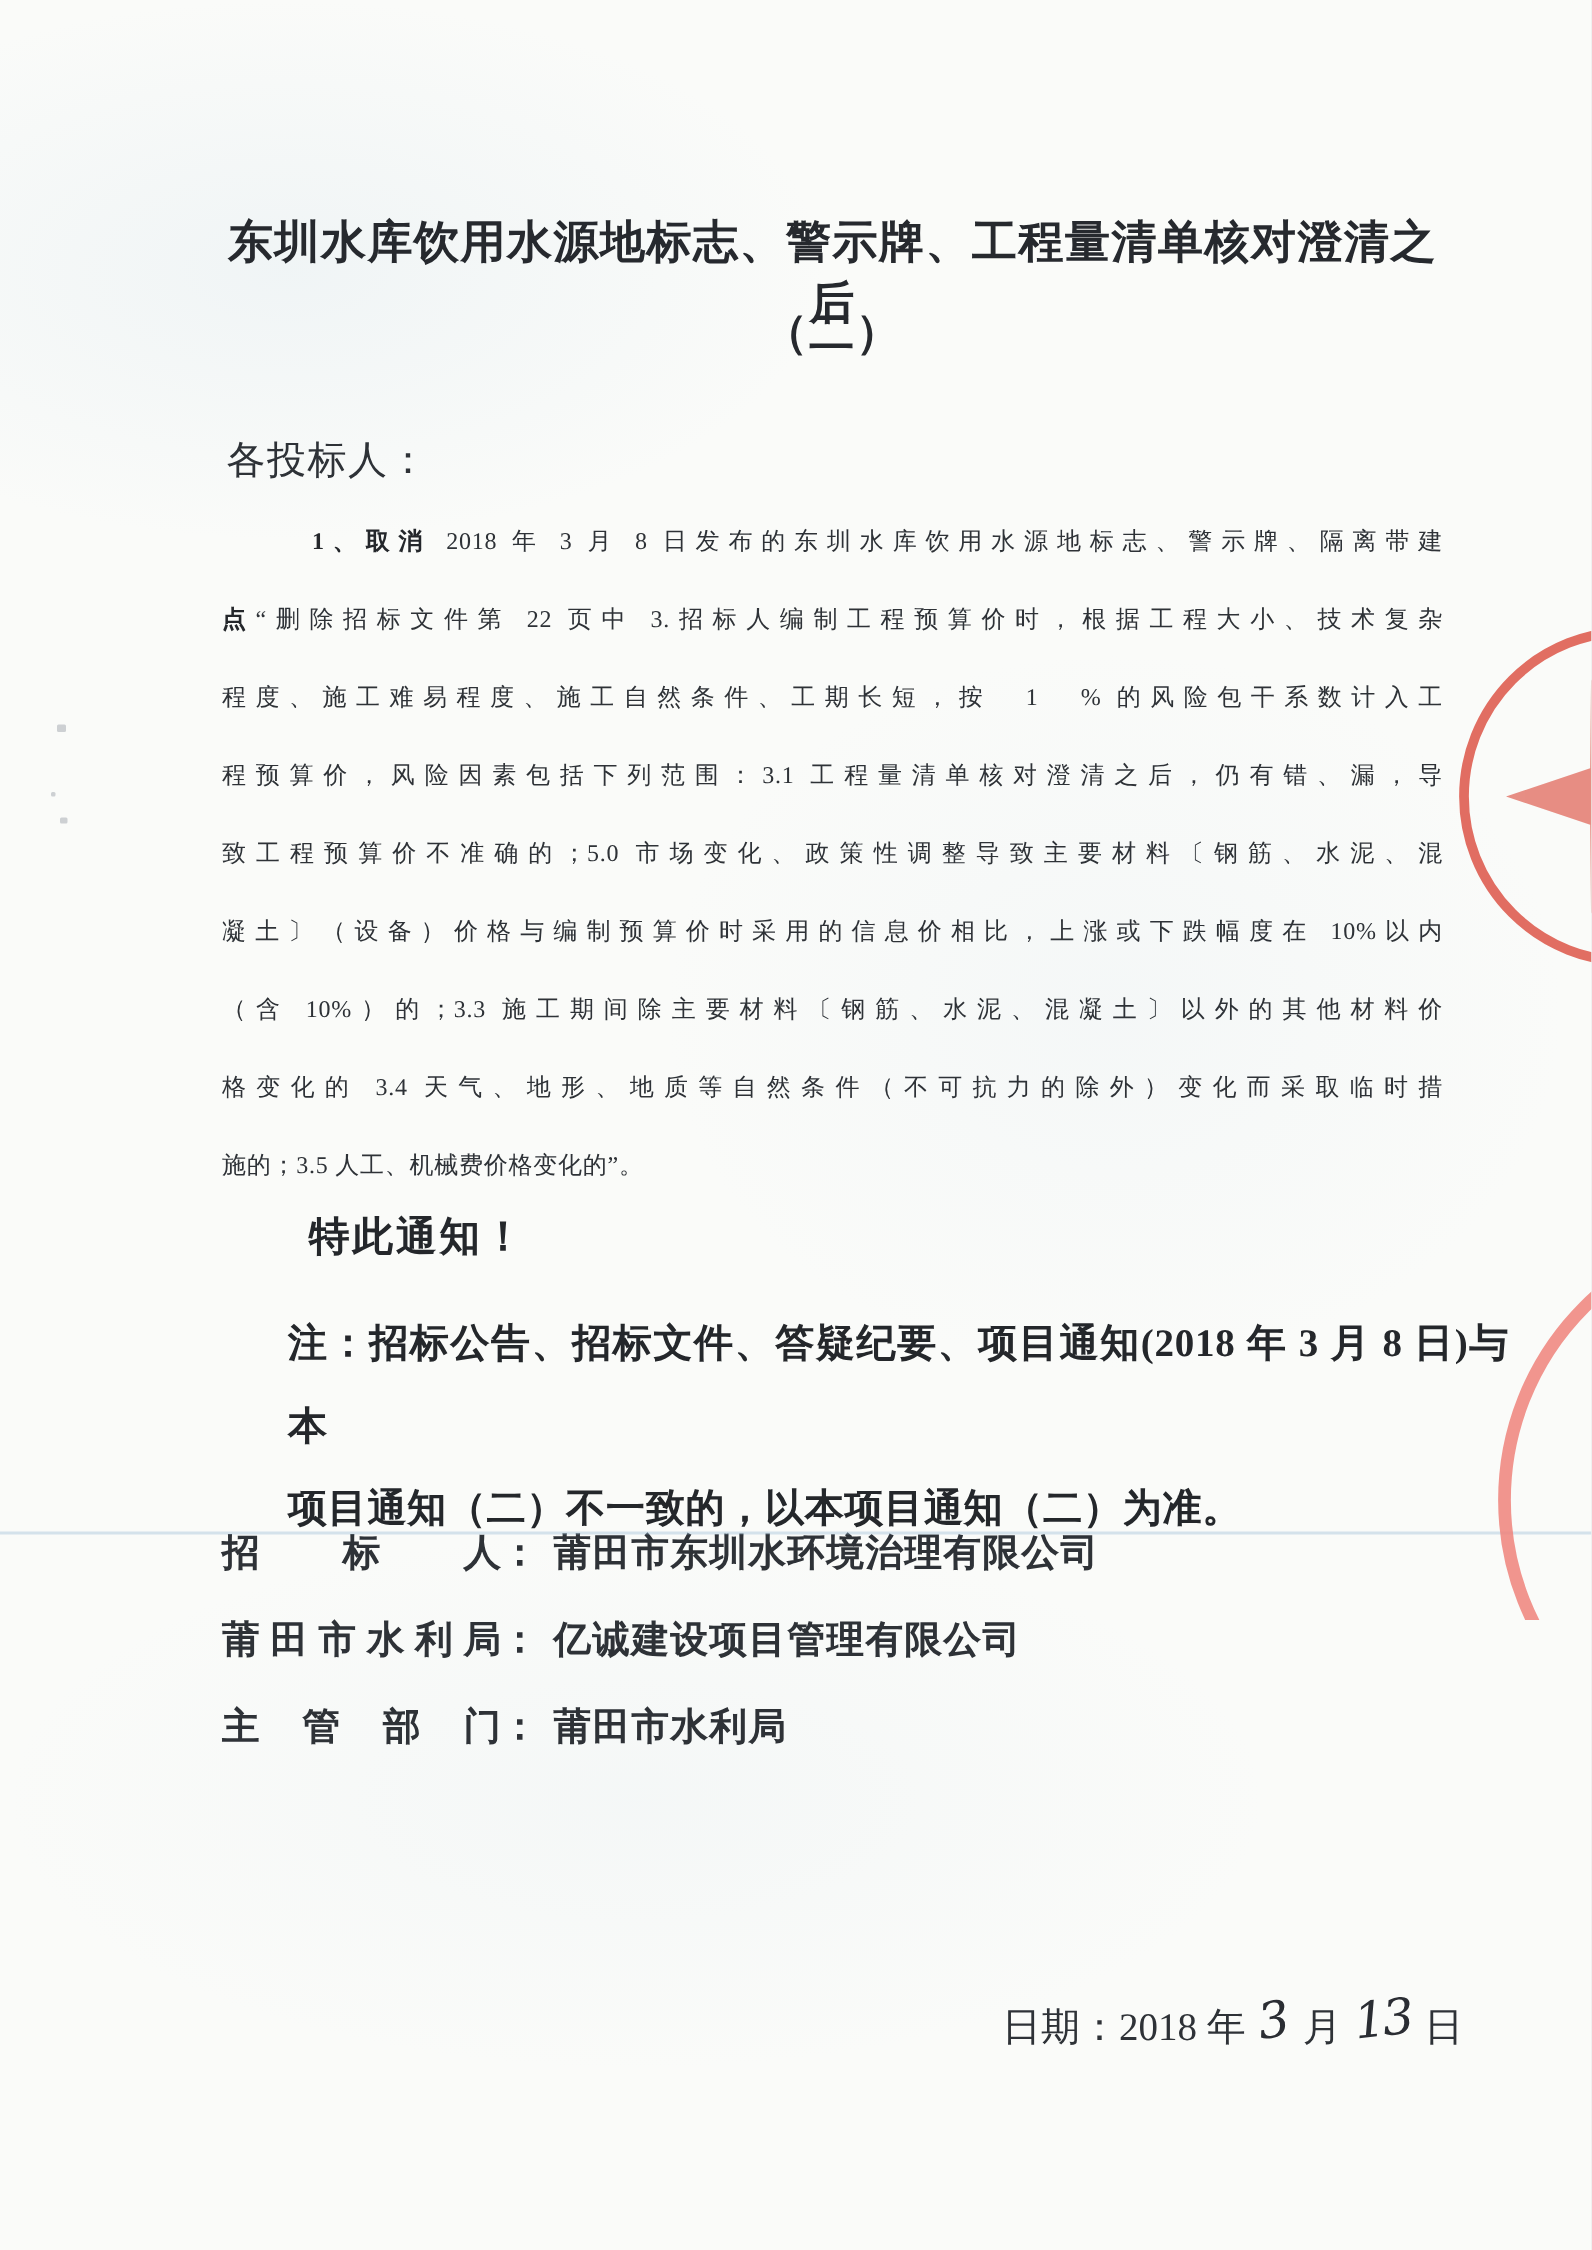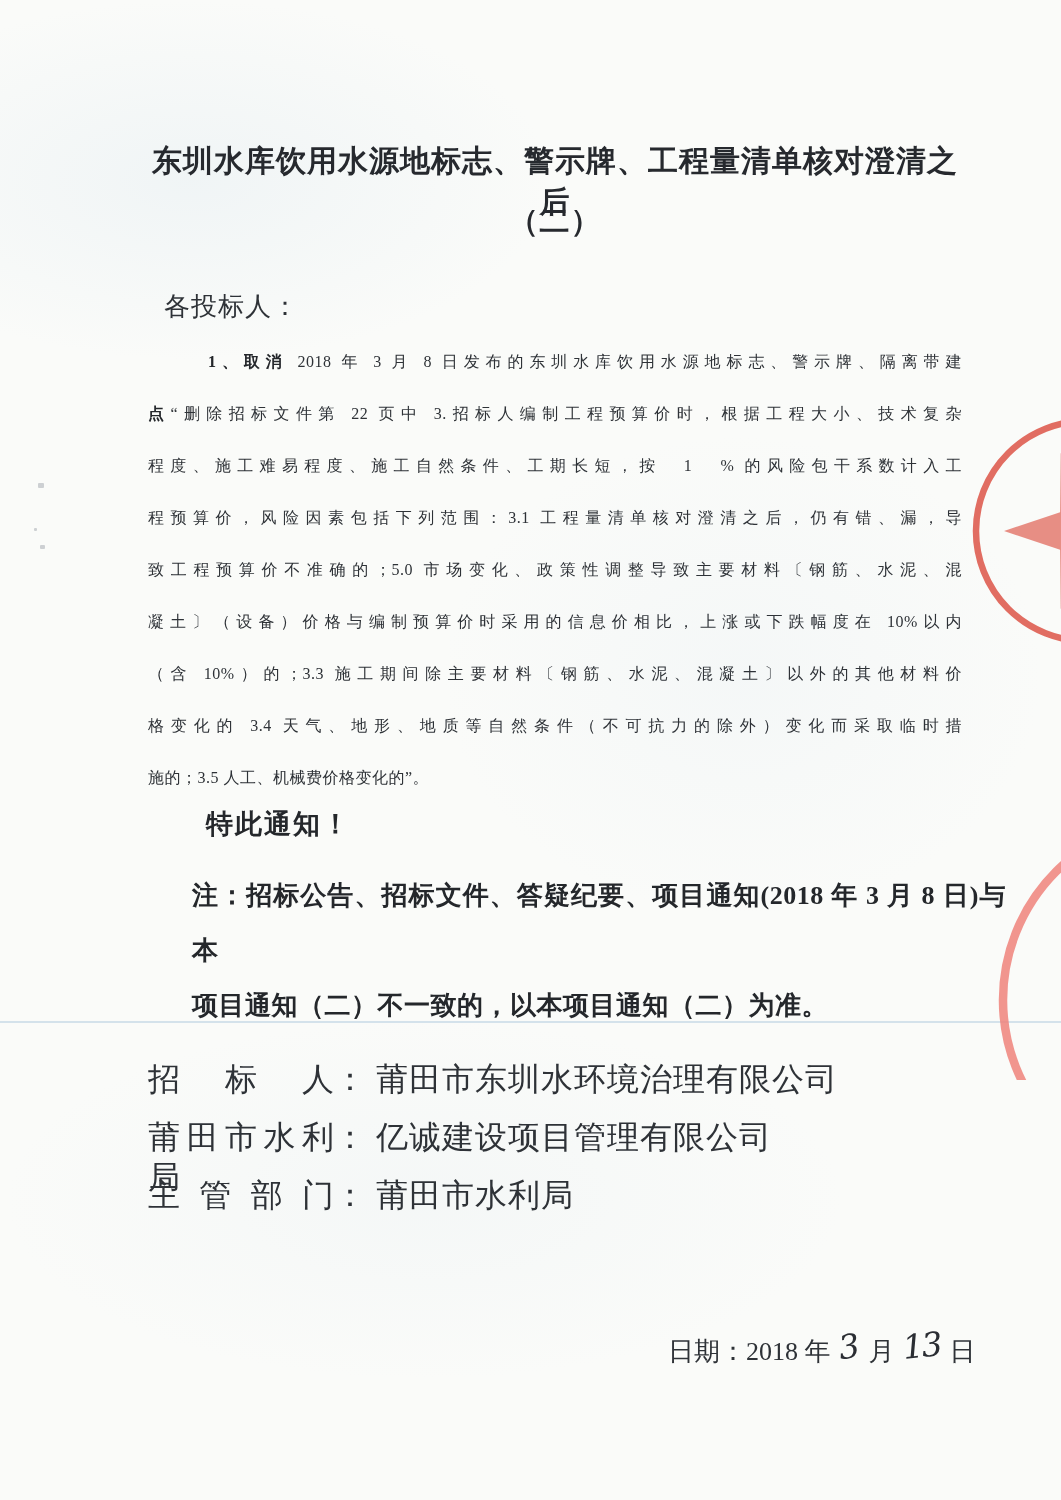--- a/index.html
+++ b/index.html
@@ -13,31 +13,31 @@
       radial-gradient(ellipse 500px 400px at 70% 45%, rgba(220,231,240,.18), transparent 60%),
       radial-gradient(ellipse 700px 300px at 40% 80%, rgba(216,228,236,.16), transparent 60%),
       #fafbf9;
     font-family:"Liberation Serif","DejaVu Serif",serif;
     color:#2e3237;
   }
   .content{position:absolute;left:148px;top:0;width:814px;}
   .title-line{position:absolute;width:100%;text-align:center;font-weight:bold;font-size:30px;color:#26292e;letter-spacing:1px;}
   .t1{top:141px;}
   .t2{top:201px;}
-  .salutation{position:absolute;top:289px;left:16px;font-size:26px;letter-spacing:1px;}
+  .salutation{position:absolute;top:289px;left:3px;font-size:26px;letter-spacing:1px;}
   .body-par{position:absolute;top:336px;left:0;width:100%;font-size:16px;line-height:52px;letter-spacing:.5px;}
   .bline{width:100%;text-align:justify;white-space:normal;}
   .bline.j{text-align-last:justify;}
   .bline.indent{text-indent:60px;}
   .bline b{font-weight:bold;color:#24272b;}
   .closing{position:absolute;top:806px;left:58px;font-size:27px;font-weight:bold;color:#24272b;letter-spacing:2px;}
   .note{position:absolute;top:868px;left:0;width:100%;font-size:26px;font-weight:bold;line-height:55px;color:#24272b;letter-spacing:.5px;margin-left:44px;}
   .note .nline{text-align:justify;}
   .note .nline.j{text-align-last:justify;}
-  .footer{position:absolute;top:1059px;left:0;width:100%;font-size:32px;}
+  .footer{position:absolute;top:1016px;left:0;width:100%;font-size:25px;font-weight:bold;}
   .frow{height:58px;line-height:40px;}
   .flabel{display:inline-block;width:186px;text-align:justify;text-align-last:justify;vertical-align:top;}
   .fcolon{display:inline-block;margin-right:10px;}
   .fvalue{letter-spacing:1px;}
   .dateline{position:absolute;top:1330px;left:520px;font-size:26px;line-height:44px;white-space:nowrap;}
   .hand{display:inline-block;font-style:italic;font-size:33px;line-height:30px;transform:rotate(-9deg) translateY(-2px);margin:0 2px;color:#2a2d33;font-family:"DejaVu Serif","Liberation Serif",serif;}
   .hand.day{transform:rotate(-6deg) translateY(-3px);letter-spacing:-2px;}
   .blue-line{position:absolute;top:1021px;left:0;width:1061px;height:2px;background:rgba(150,186,214,.38);}
   .speck{position:absolute;background:rgba(120,130,140,.35);border-radius:1px;}
   .stamp{position:absolute;pointer-events:none;}

